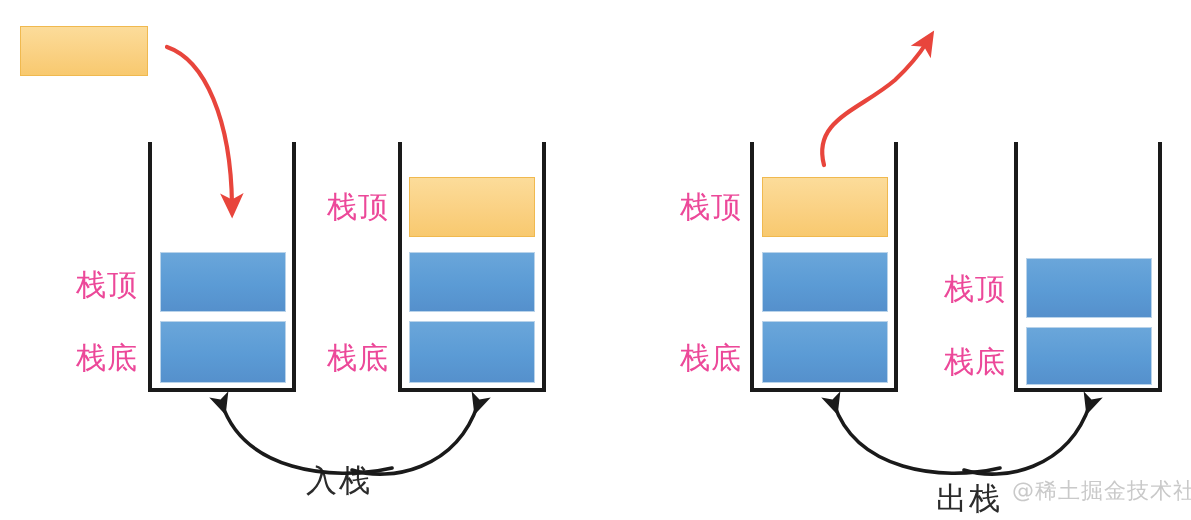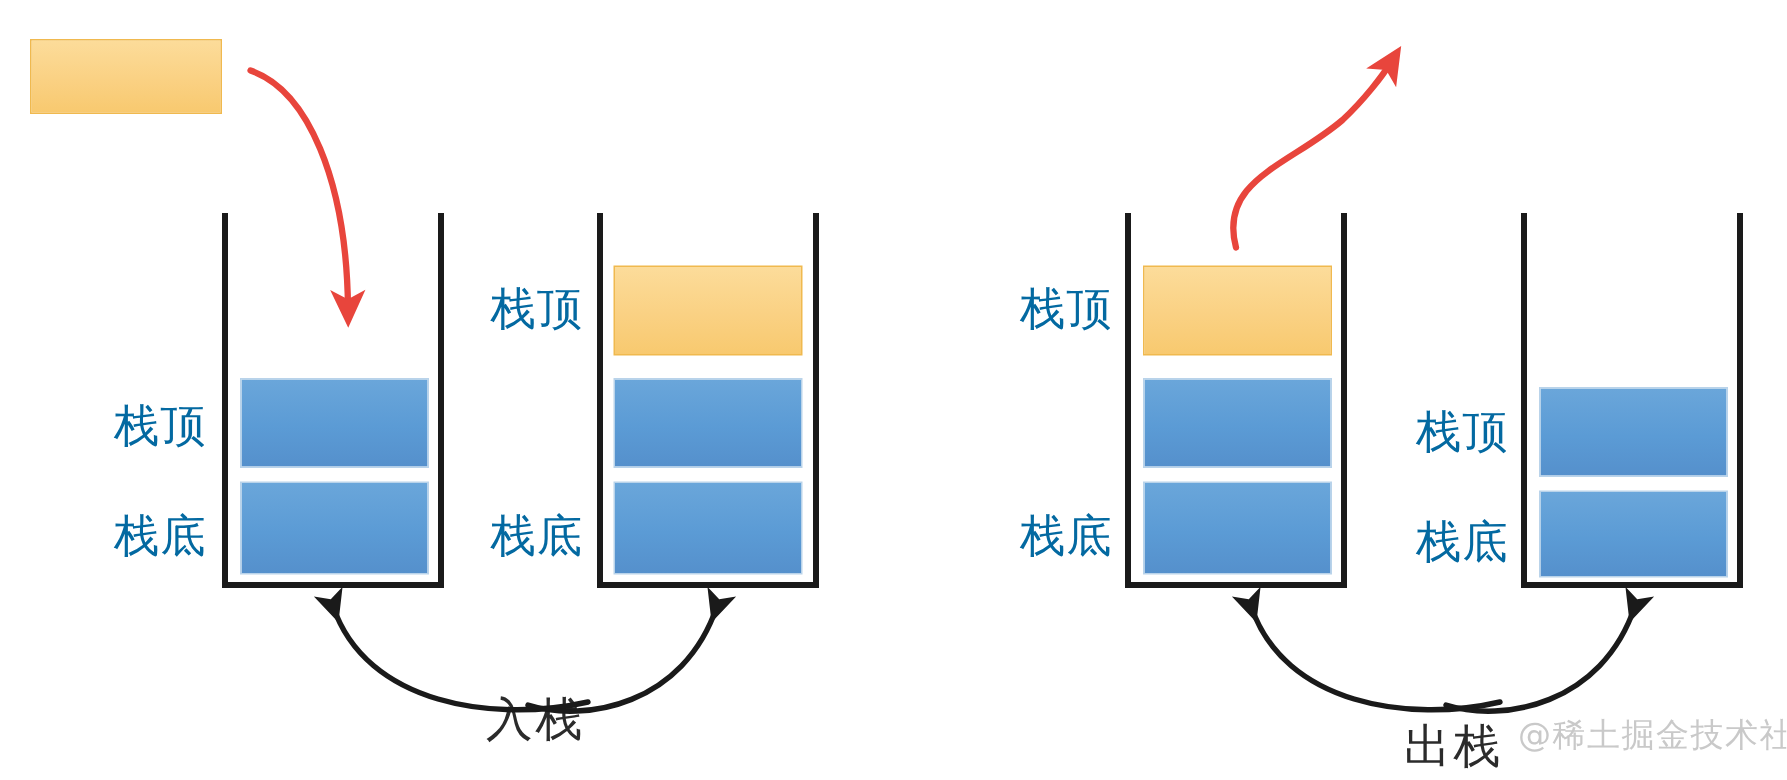--- a/index.html
+++ b/index.html
@@ -39,21 +39,21 @@
     background: linear-gradient(180deg, #6aa6da 0%, #5b9bd5 55%, #5590cc 100%);
     border: 1px solid #b9d3ea;
   }
   .block.yellow {
     background: linear-gradient(180deg, #fcdc9a 0%, #fad183 55%, #f8c96f 100%);
     border: 1px solid #f0b94f;
   }
   
   .label {
     position: absolute;
-    color: #0369a1;
+    color: #ec4899;
     font-size: 30px;
     line-height: 34px;
     letter-spacing: 1px;
     white-space: nowrap;
     font-family: "DejaVu Sans", "Liberation Sans", sans-serif;
     font-weight: 400;
   }
   .op-label {
     position: absolute;
     color: #2b2b2b;
@@ -94,21 +94,21 @@
   <div class="label" style="left:76px; top:268px;">栈顶</div>
   <div class="label" style="left:76px; top:341px;">栈底</div>
 
   <div class="stack open-bottom" style="left:398px; top:142px; width:148px; height:250px;"></div>
   <div class="block yellow" style="left:409px; top:177px; width:126px; height:60px;"></div>
   <div class="block blue" style="left:409px; top:252px; width:126px; height:60px;"></div>
   <div class="block blue" style="left:409px; top:321px; width:126px; height:62px;"></div>
   <div class="label" style="left:327px; top:190px;">栈顶</div>
   <div class="label" style="left:327px; top:341px;">栈底</div>
 
-  <div class="op-label" style="left:324px; top:462px;">入栈</div>
+  <div class="op-label" style="left:306px; top:462px;">入栈</div>
 
   <div class="stack open-bottom" style="left:750px; top:142px; width:148px; height:250px;"></div>
   <div class="block yellow" style="left:762px; top:177px; width:126px; height:60px;"></div>
   <div class="block blue" style="left:762px; top:252px; width:126px; height:60px;"></div>
   <div class="block blue" style="left:762px; top:321px; width:126px; height:62px;"></div>
   <div class="label" style="left:680px; top:190px;">栈顶</div>
   <div class="label" style="left:680px; top:341px;">栈底</div>
 
   <div class="stack open-bottom" style="left:1014px; top:142px; width:148px; height:250px;"></div>
   <div class="block blue" style="left:1026px; top:258px; width:126px; height:60px;"></div>

